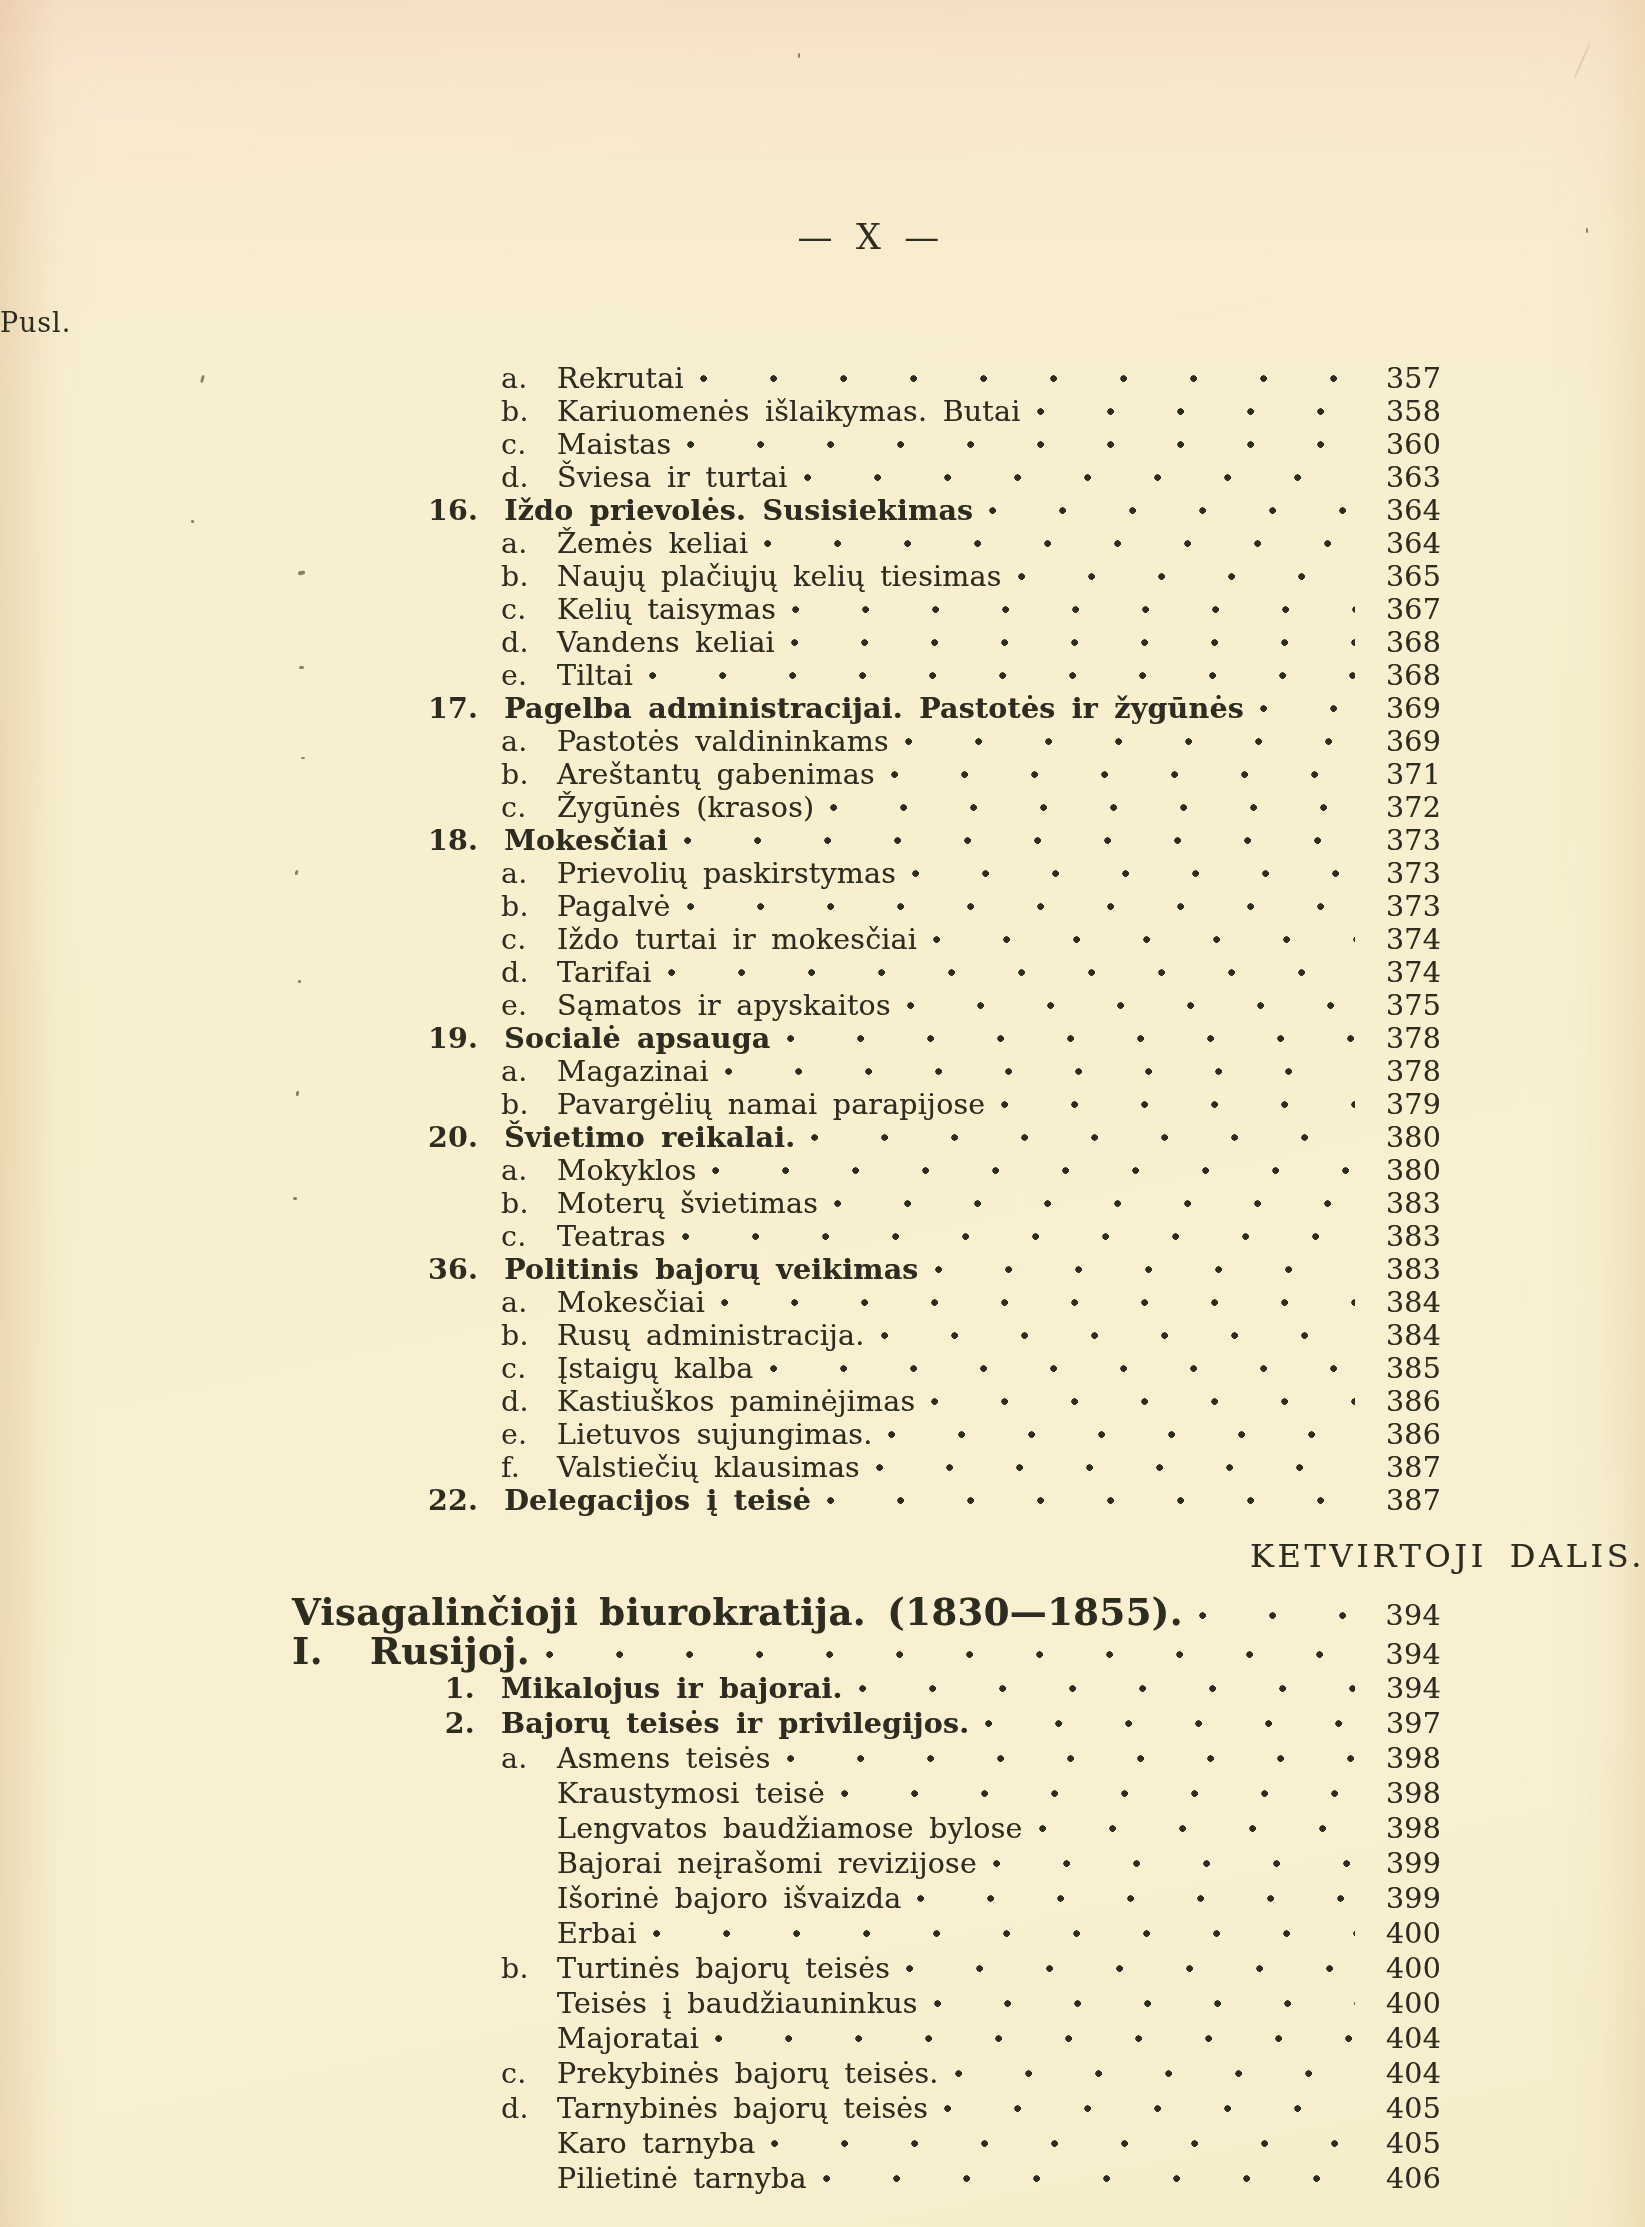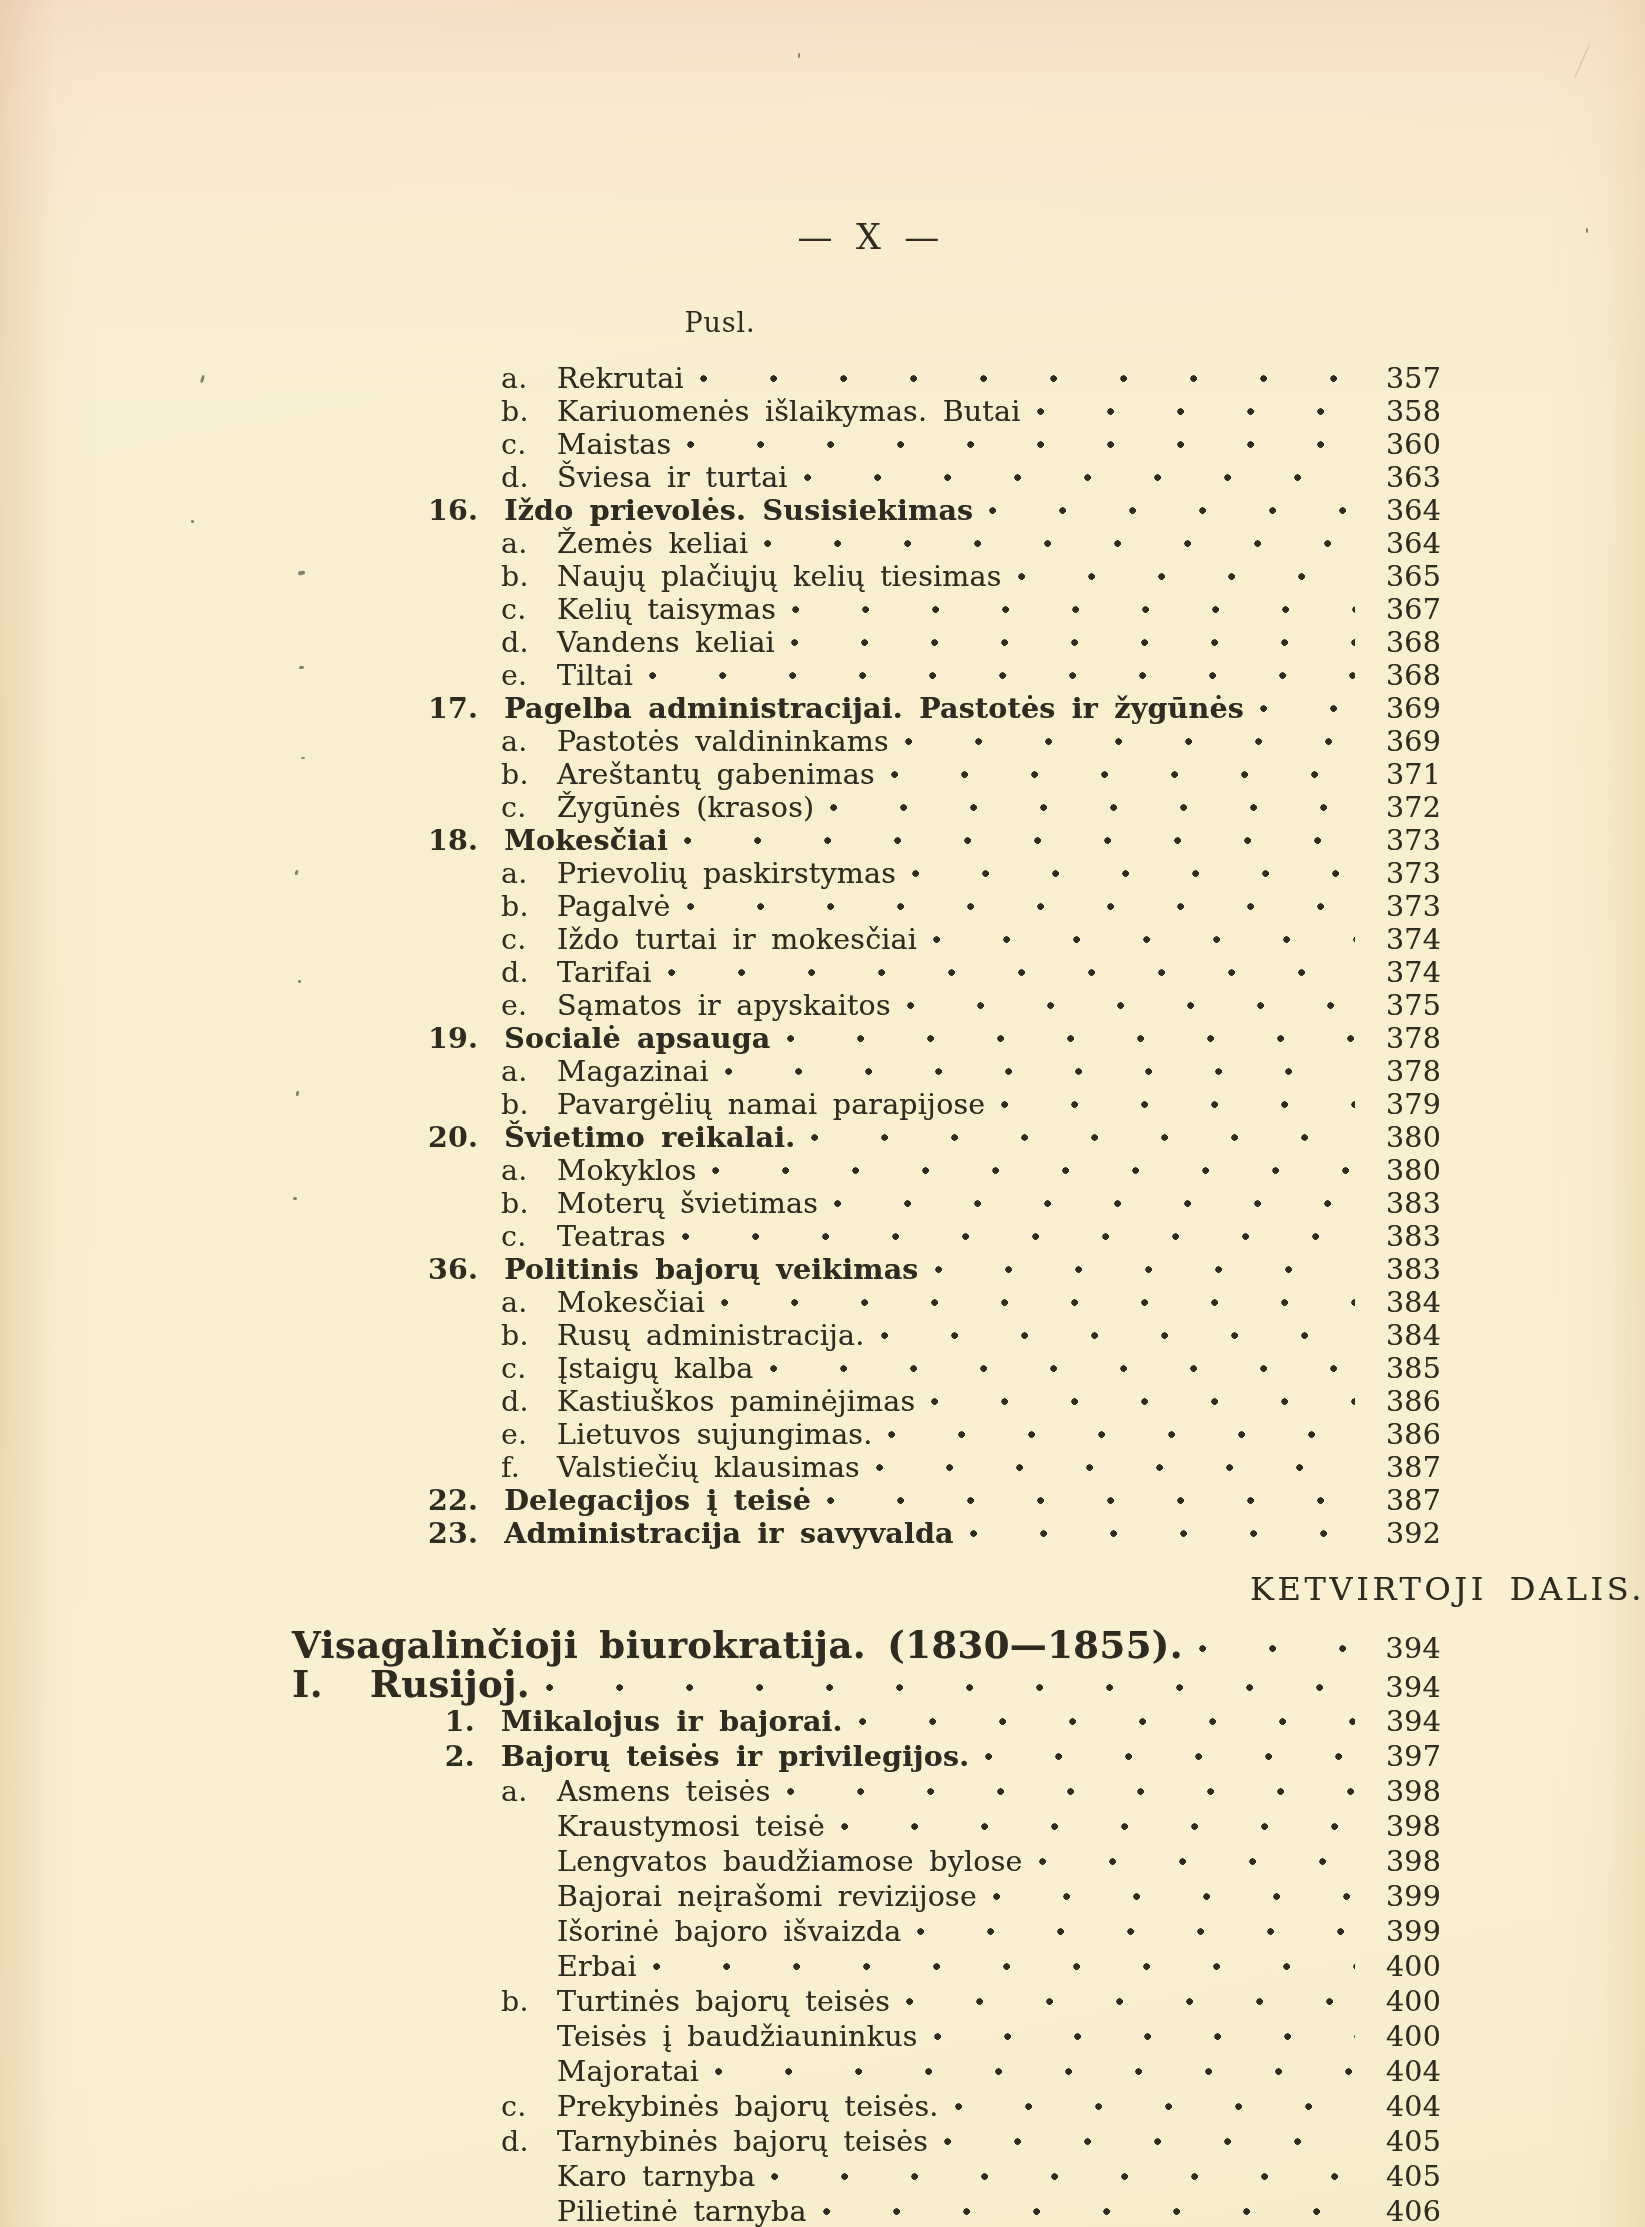--- a/index.html
+++ b/index.html
@@ -30,21 +30,21 @@
   .speck{position:absolute;background:#4a4536;border-radius:45%;opacity:.65;pointer-events:none;}
   .speck.faint{opacity:.3;background:#b98f7a;}
 
   
   .header-roman{
     position:absolute;top:217px;left:98px;right:0;height:41px;line-height:41px;
     text-align:center;font-size:35px;letter-spacing:6.2px;white-space:nowrap;
   }
   .pusl-label{
     position:absolute;top:306px;left:0;right:205px;height:33px;line-height:33px;
-    text-align:center;font-size:27px;letter-spacing:0.9px;
+    text-align:left;font-size:27px;letter-spacing:0.9px;
   }
 
   
   .toc{position:absolute;top:362px;left:0;right:0;}
   .row{
     display:flex;align-items:baseline;box-sizing:border-box;
     padding-right:204px;font-size:28.5px;letter-spacing:0.2px;word-spacing:6.2px;
     white-space:nowrap;
   }
   #toc-block-1 .row{height:33px;line-height:33px;}
@@ -306,26 +306,20 @@
           <span class="text">Valstiečių klausimas</span>
           <span class="leader"></span>
           <span class="page-num">387</span>
         </div>
         <div class="row lvl-chapter">
           <span class="num">22.</span>
           <span class="text">Delegacijos į teisė</span>
           <span class="leader"></span>
           <span class="page-num">387</span>
         </div>
-        <div class="row lvl-chapter">
-          <span class="num">23.</span>
-          <span class="text">Administracija ir savyvalda</span>
-          <span class="leader"></span>
-          <span class="page-num">392</span>
-        </div>
       </div>
     <div class="section-heading">KETVIRTOJI DALIS.</div>
     <div id="toc-block-2">
         <div class="row lvl-part">
           <span class="text">Visagalinčioji biurokratija. (1830—1855).</span>
           <span class="leader"></span>
           <span class="page-num">394</span>
         </div>
         <div class="row lvl-part">
           <span class="num">I.</span>

